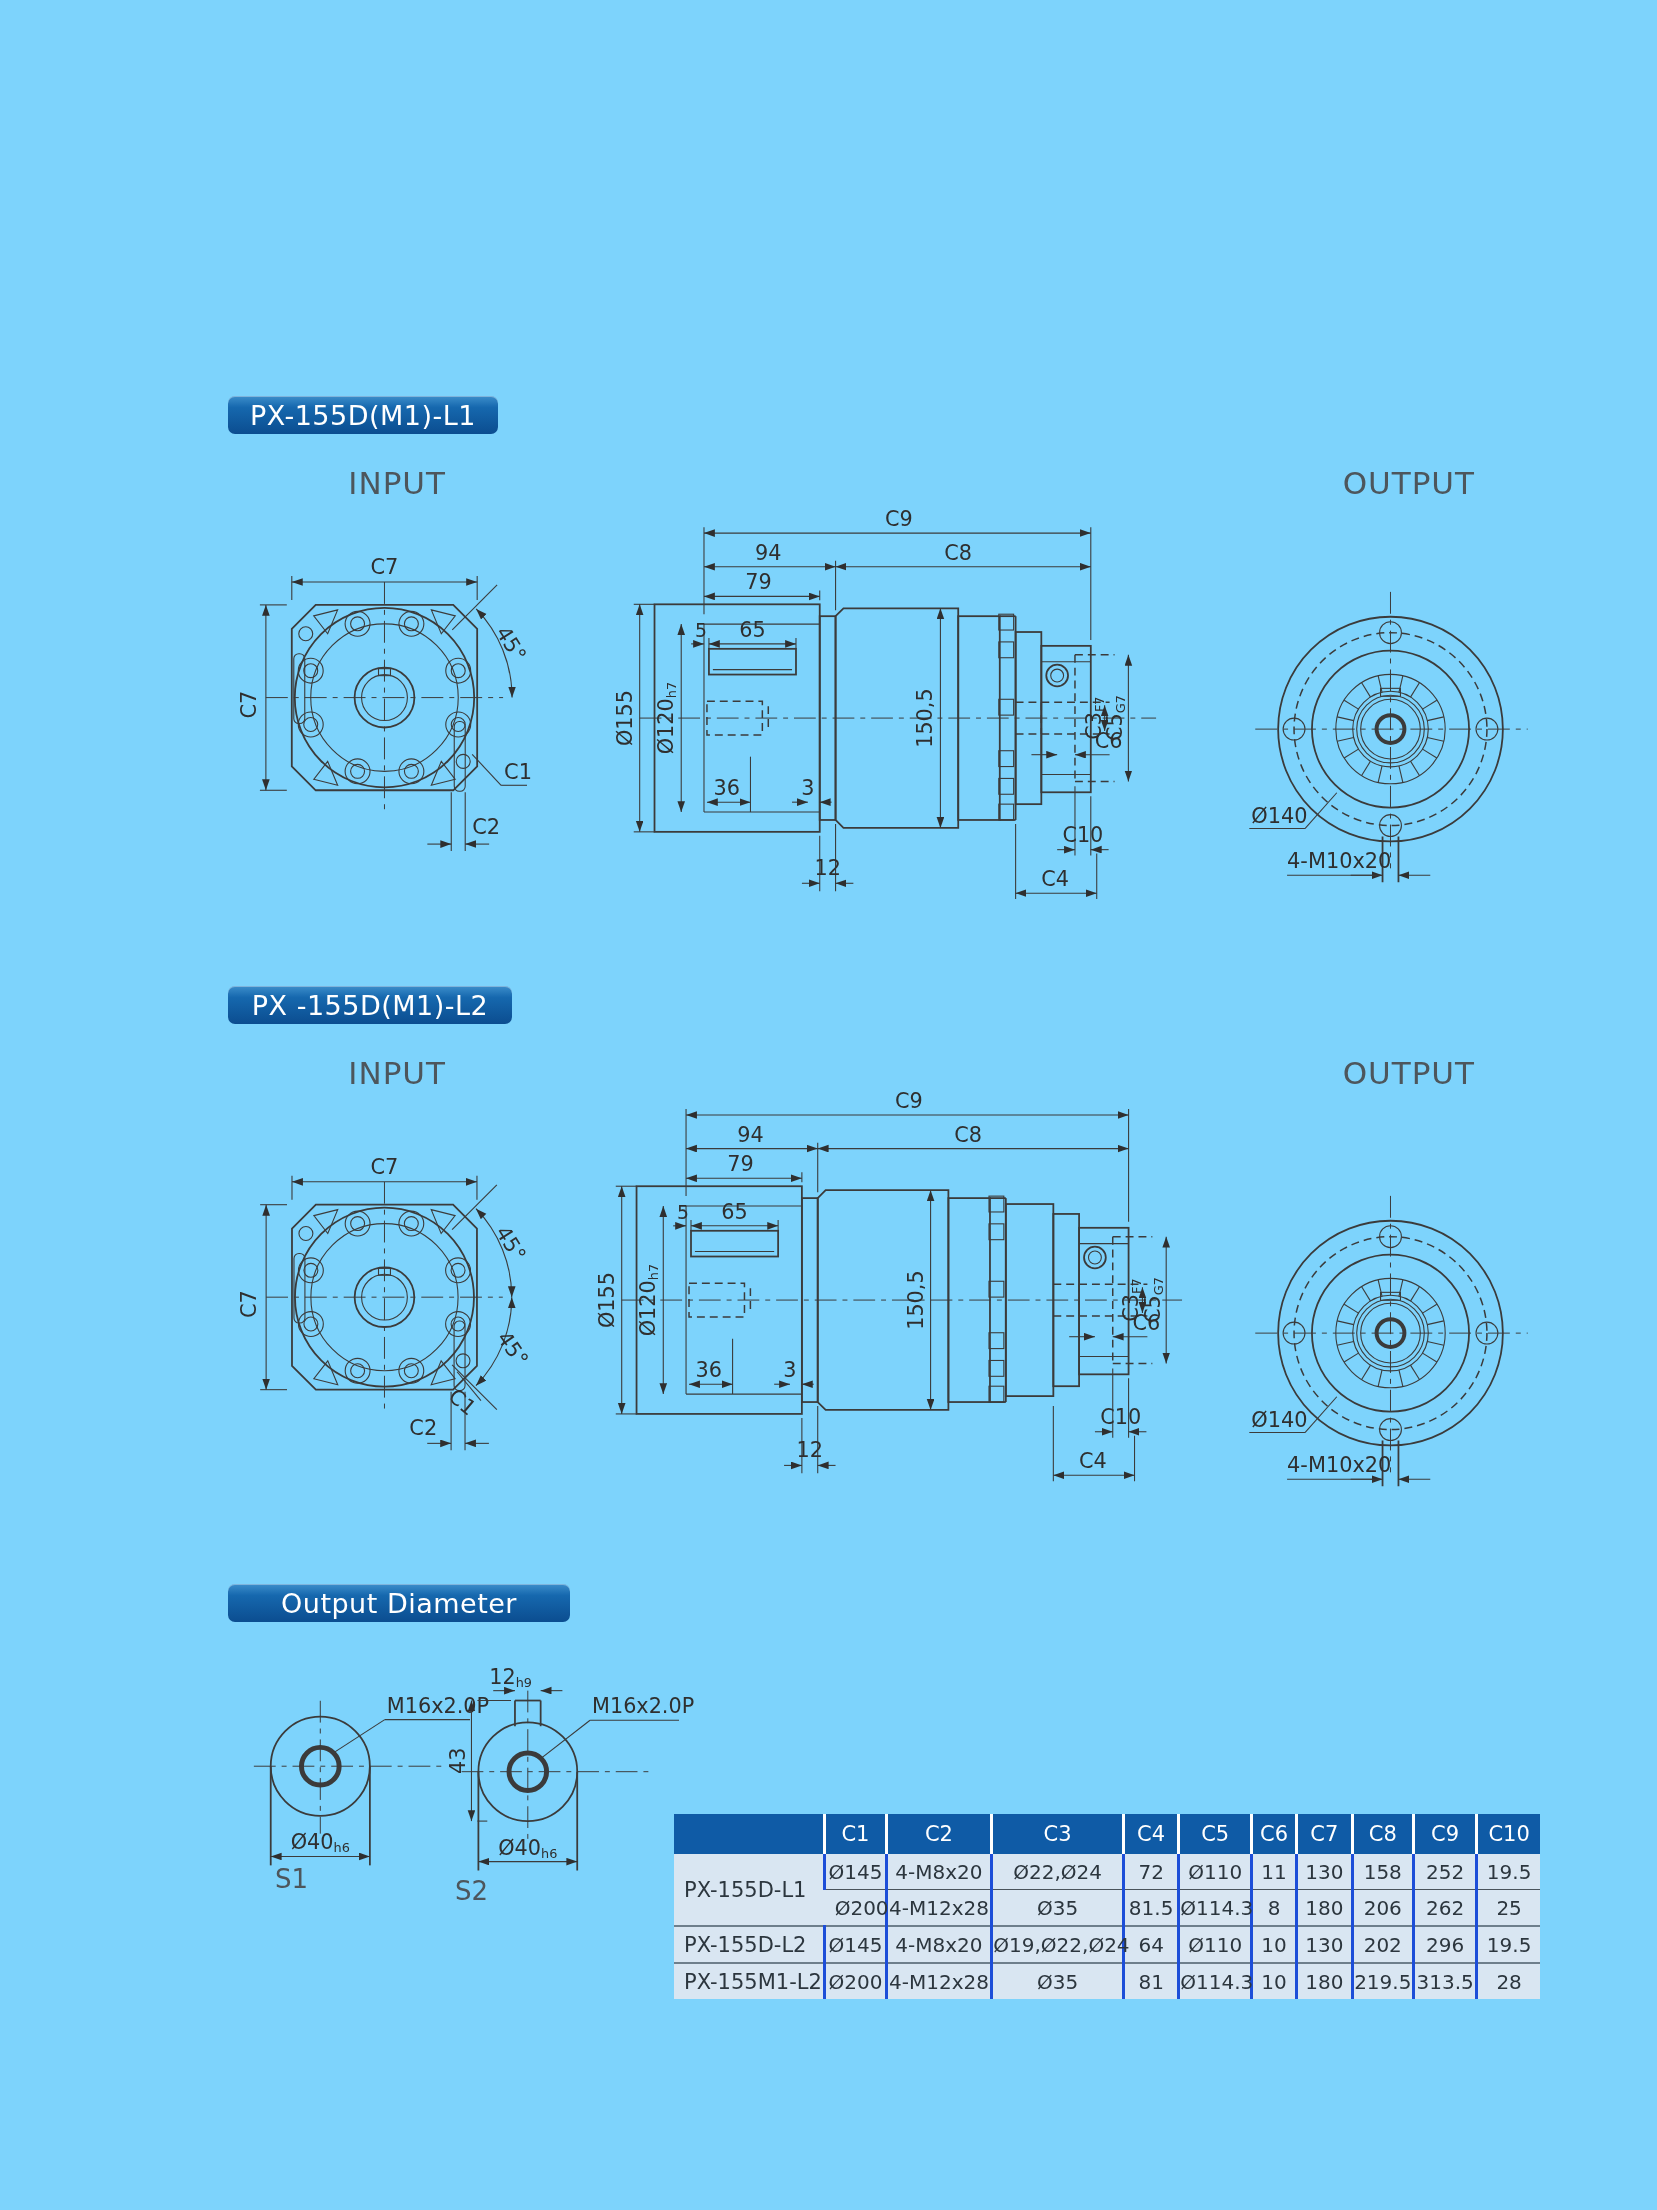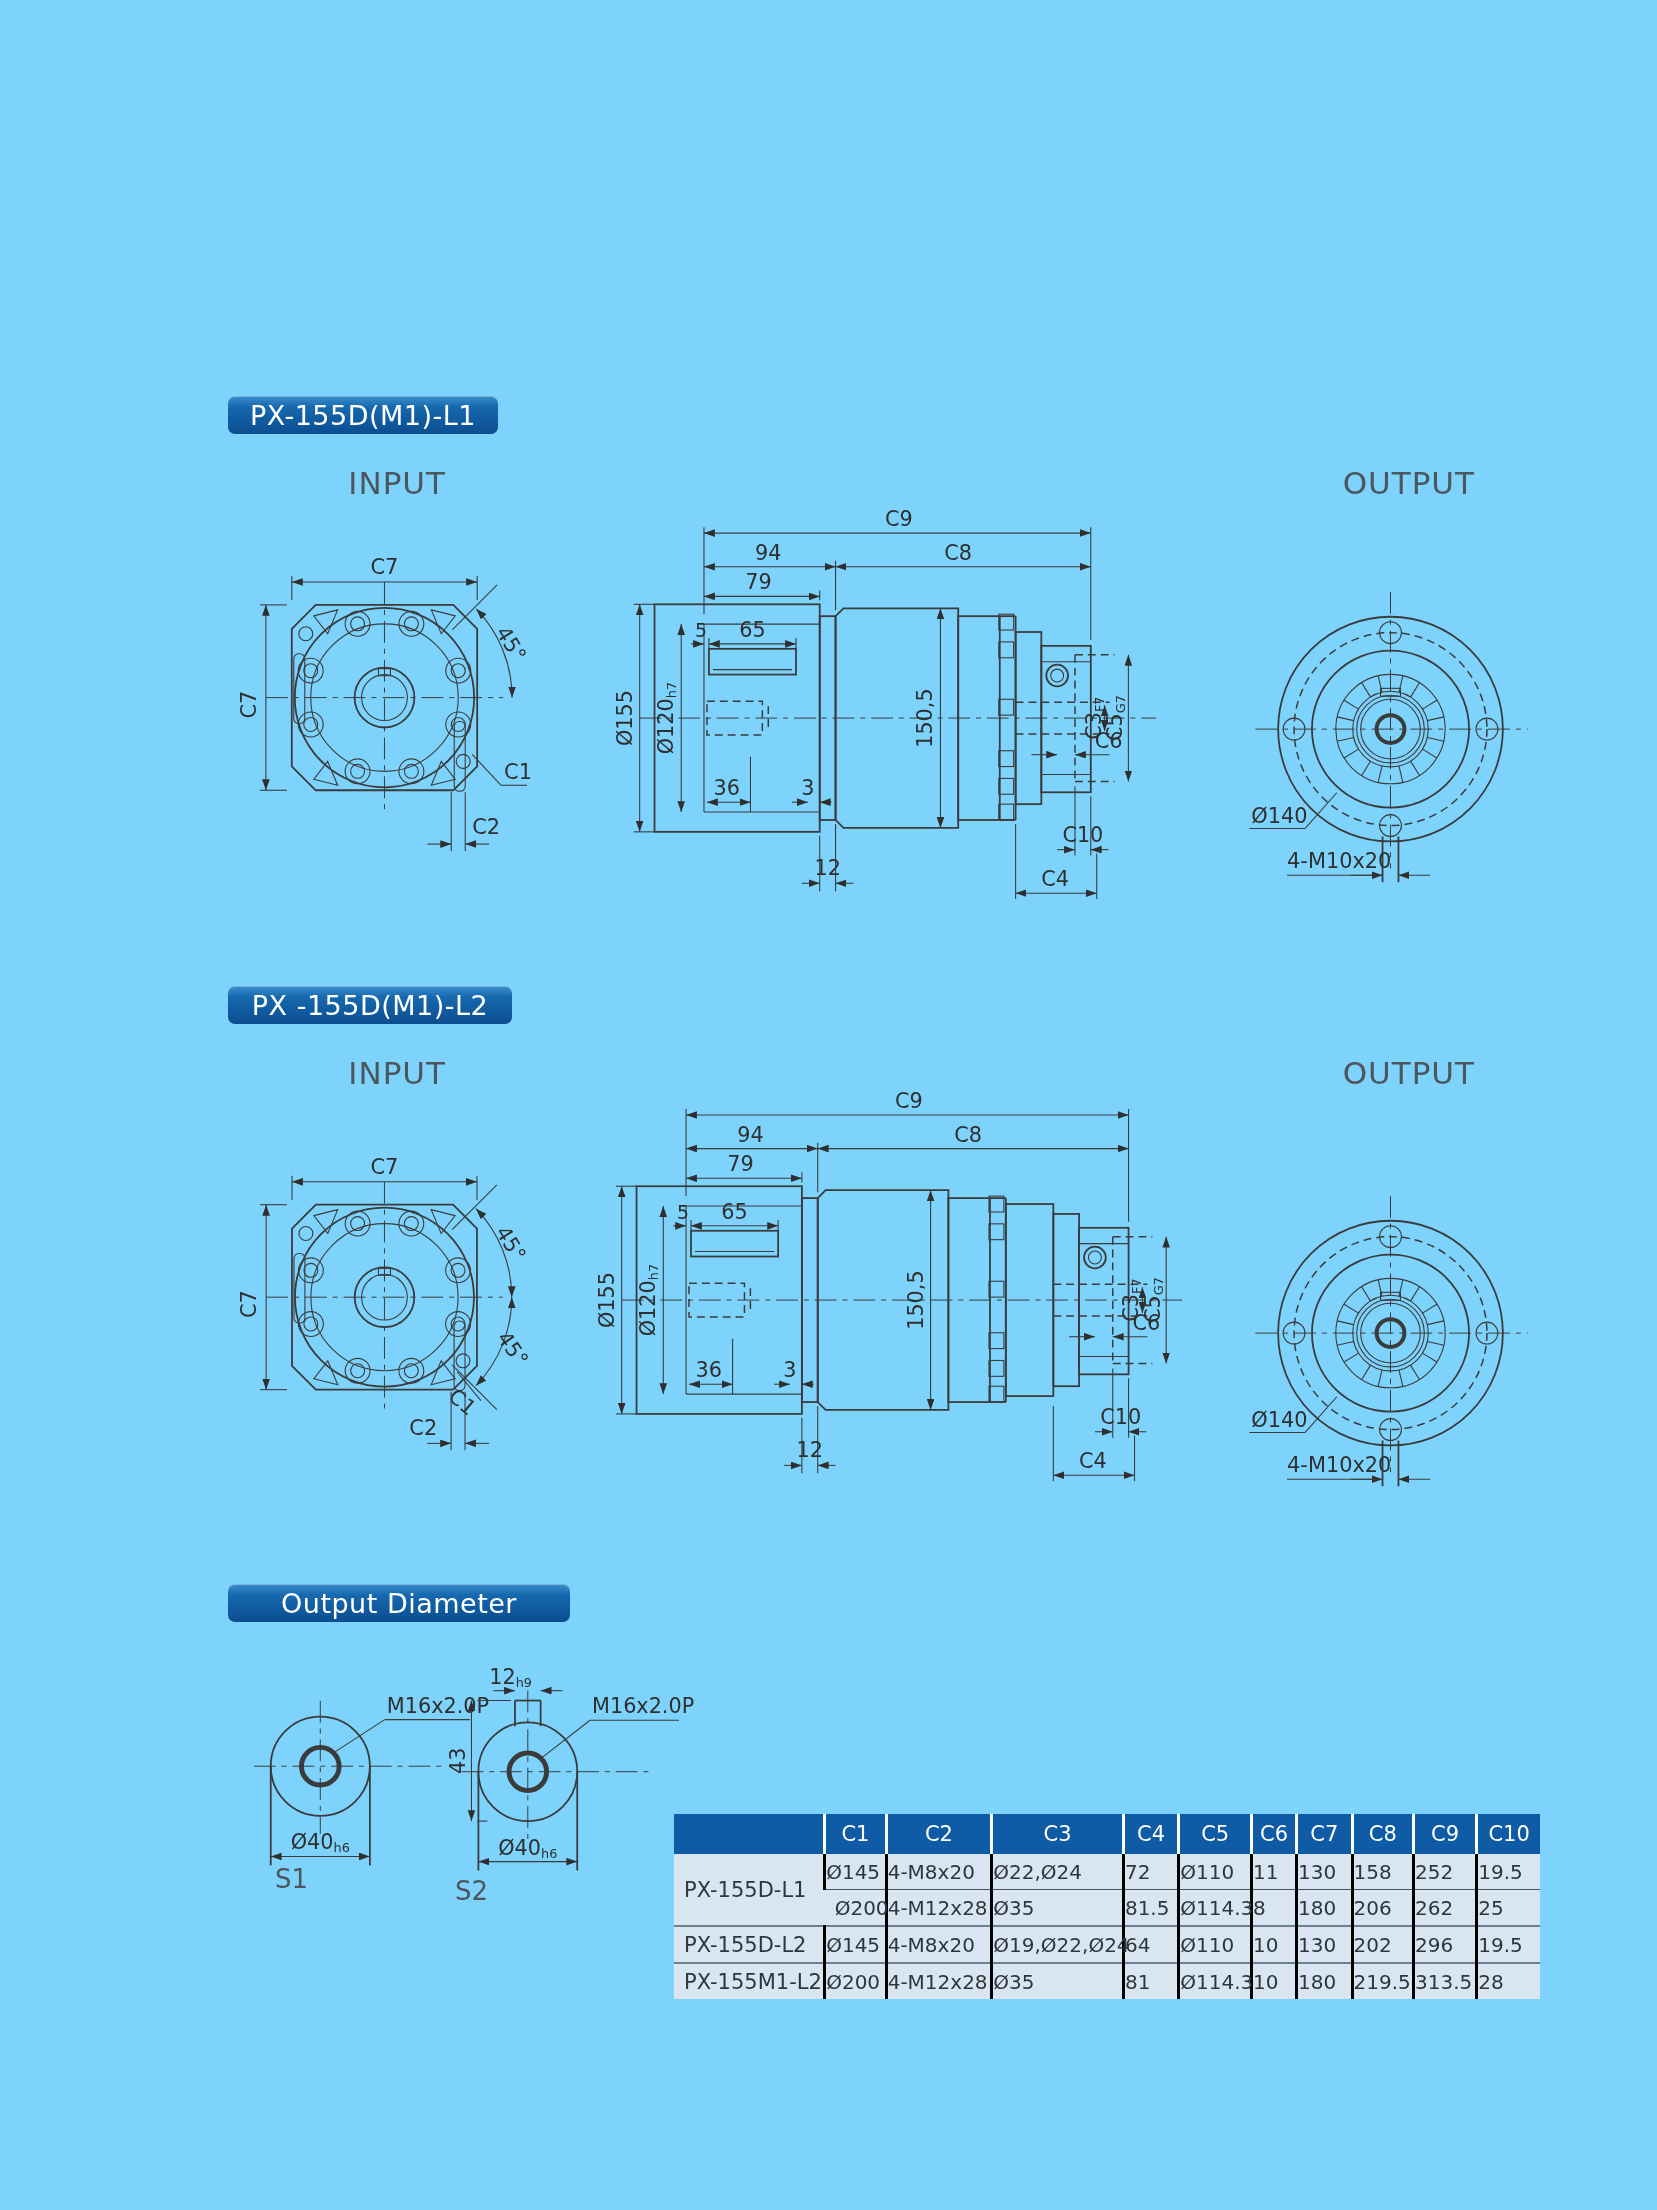--- a/index.html
+++ b/index.html
@@ -20,22 +20,22 @@
   svg .hd{stroke:#3b3b3b;stroke-width:1.5;fill:none;stroke-dasharray:8 5;}
   svg .tx{font-family:"DejaVu Sans","Liberation Sans",sans-serif;font-size:19px;fill:#2f2f2f;}
   svg .tx2{font-family:"DejaVu Sans","Liberation Sans",sans-serif;font-size:21px;fill:#2f2f2f;}
   svg .sub{font-size:13px;}
   
   .spec-table{position:absolute;left:674px;top:1814px;width:866px;border-collapse:collapse;
               table-layout:fixed;font-size:20px;color:#2c363e;}
   .spec-table th{background:#0f5ba6;color:#ffffff;font-weight:normal;font-size:21px;
                  height:40px;border-left:3px solid #fff;padding:0;text-align:center;}
   .spec-table th:first-child{border-left:none;}
-  .spec-table td{background:#d9e6f2;height:35px;padding:0;
-                 border-left:3px solid #000000;}
+  .spec-table td{background:#d9e6f2;height:35px;text-align:center;padding:0;
+                 border-left:3px solid #1d4ed8;}
   .spec-table td:first-child{border-left:none;text-align:left;padding-left:10px;}
   .spec-table tr.major td{border-top:2px solid #6e7f8c;}
   .spec-table tr.sub td{border-top:1.5px solid #49535b;}
   .spec-table tbody tr:first-child td{border-top:none;}
   .spec-table td.model{font-size:21px;margin-top:36px;}
 </style>
 </head>
 <body>
 
 <div class="page">

